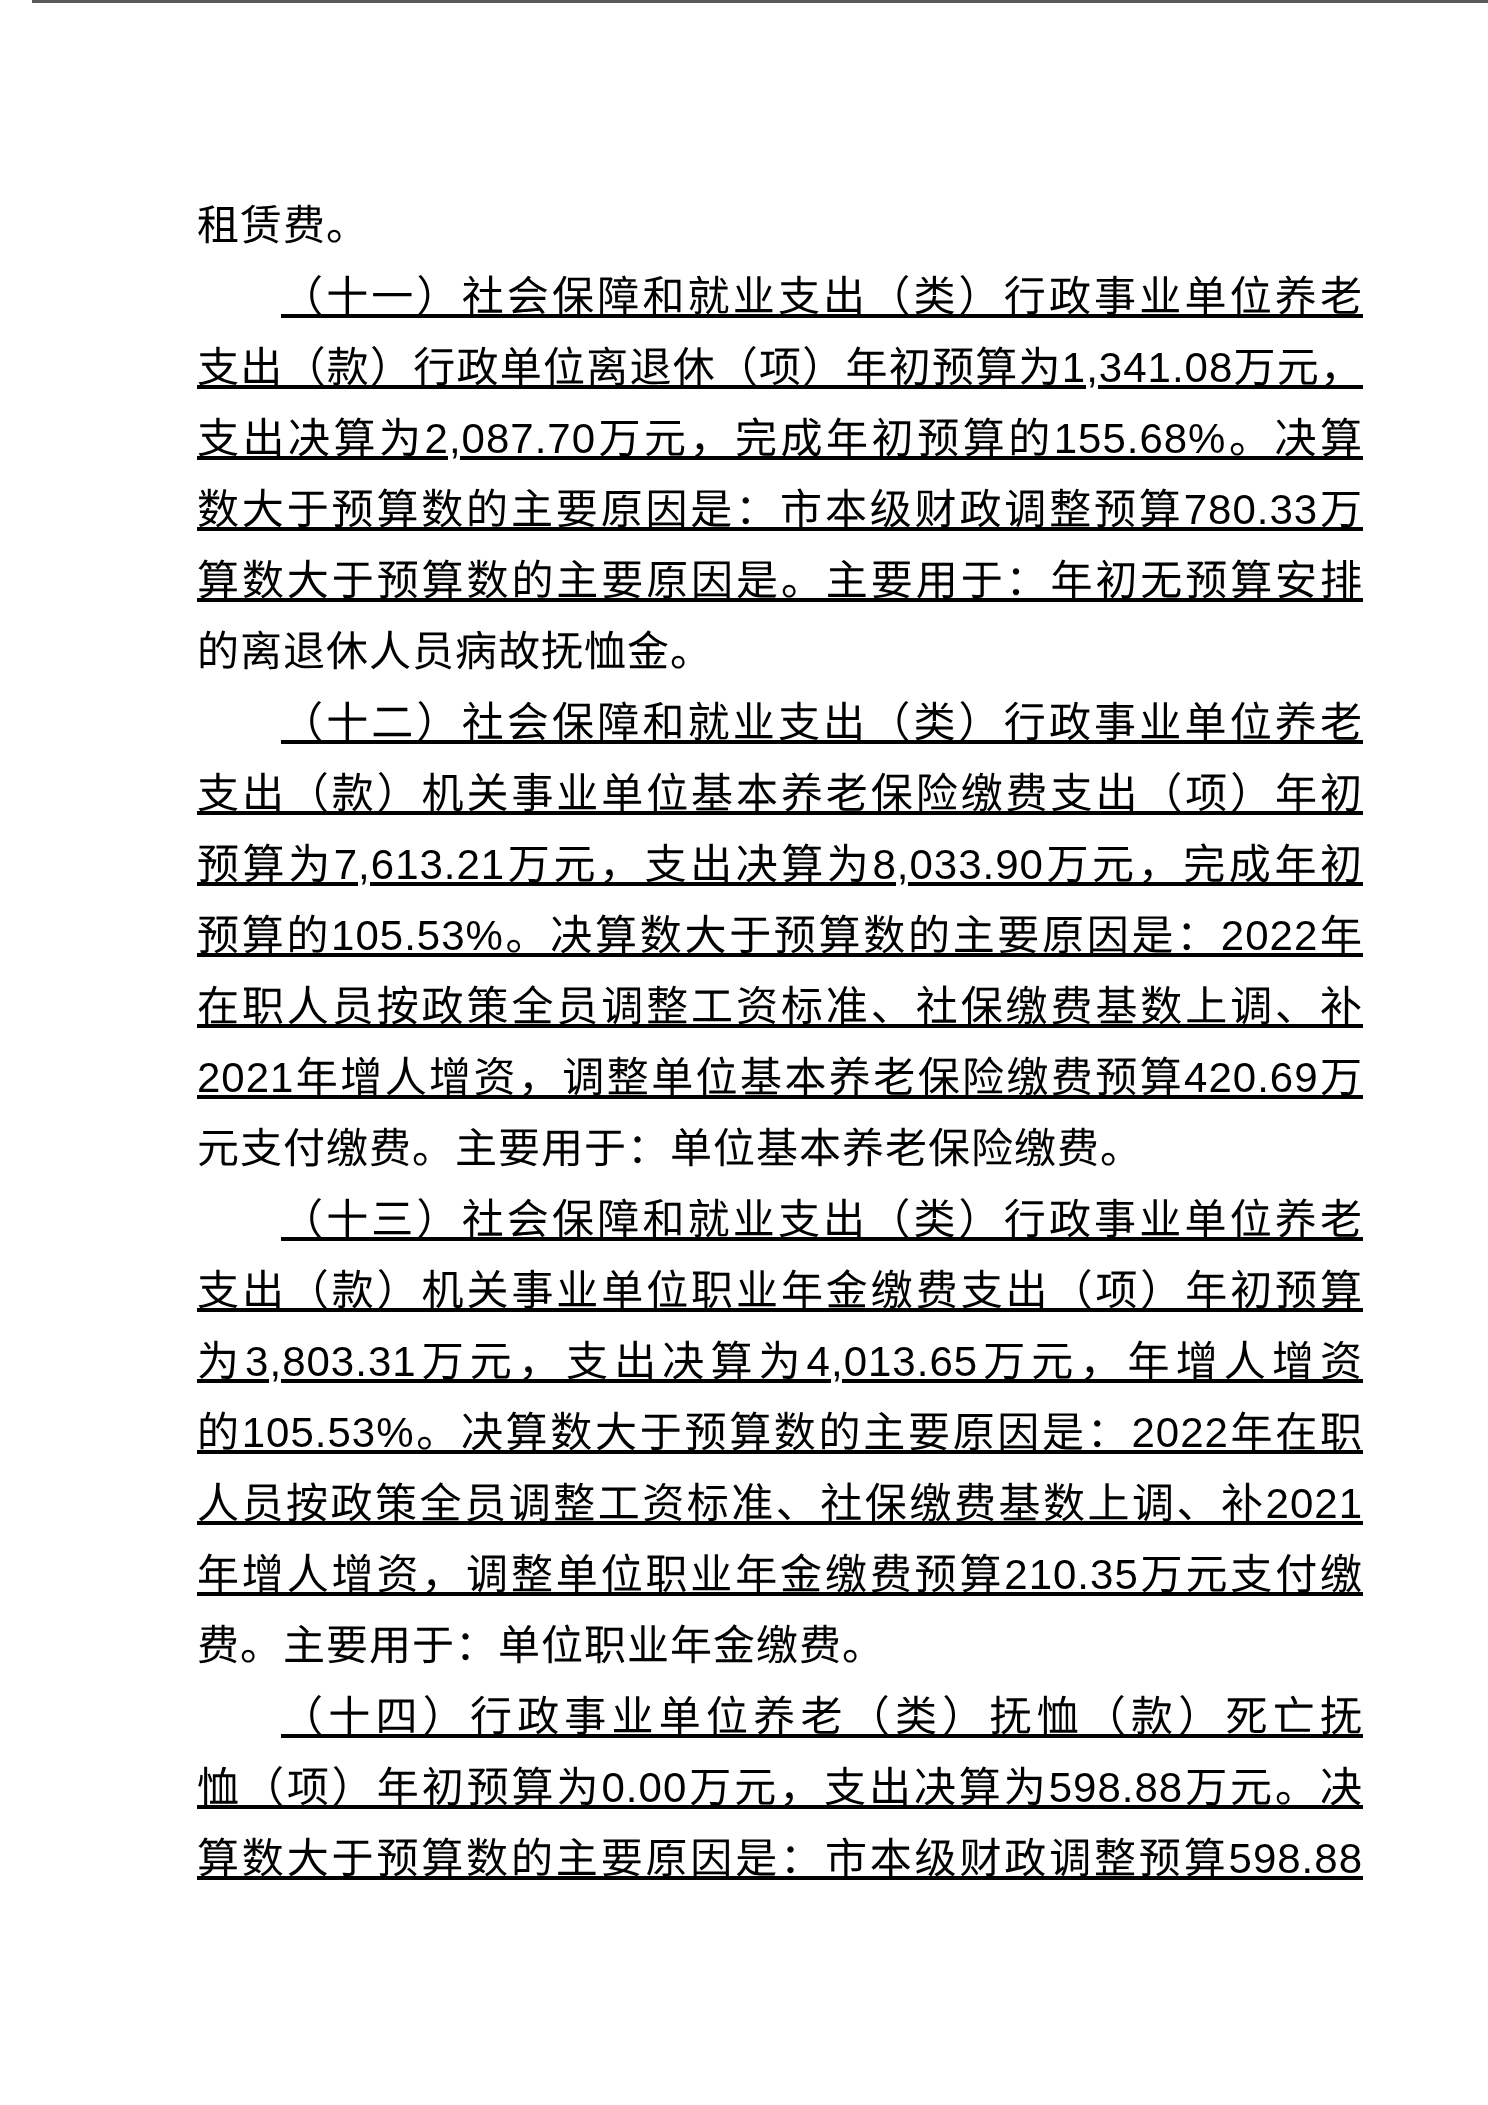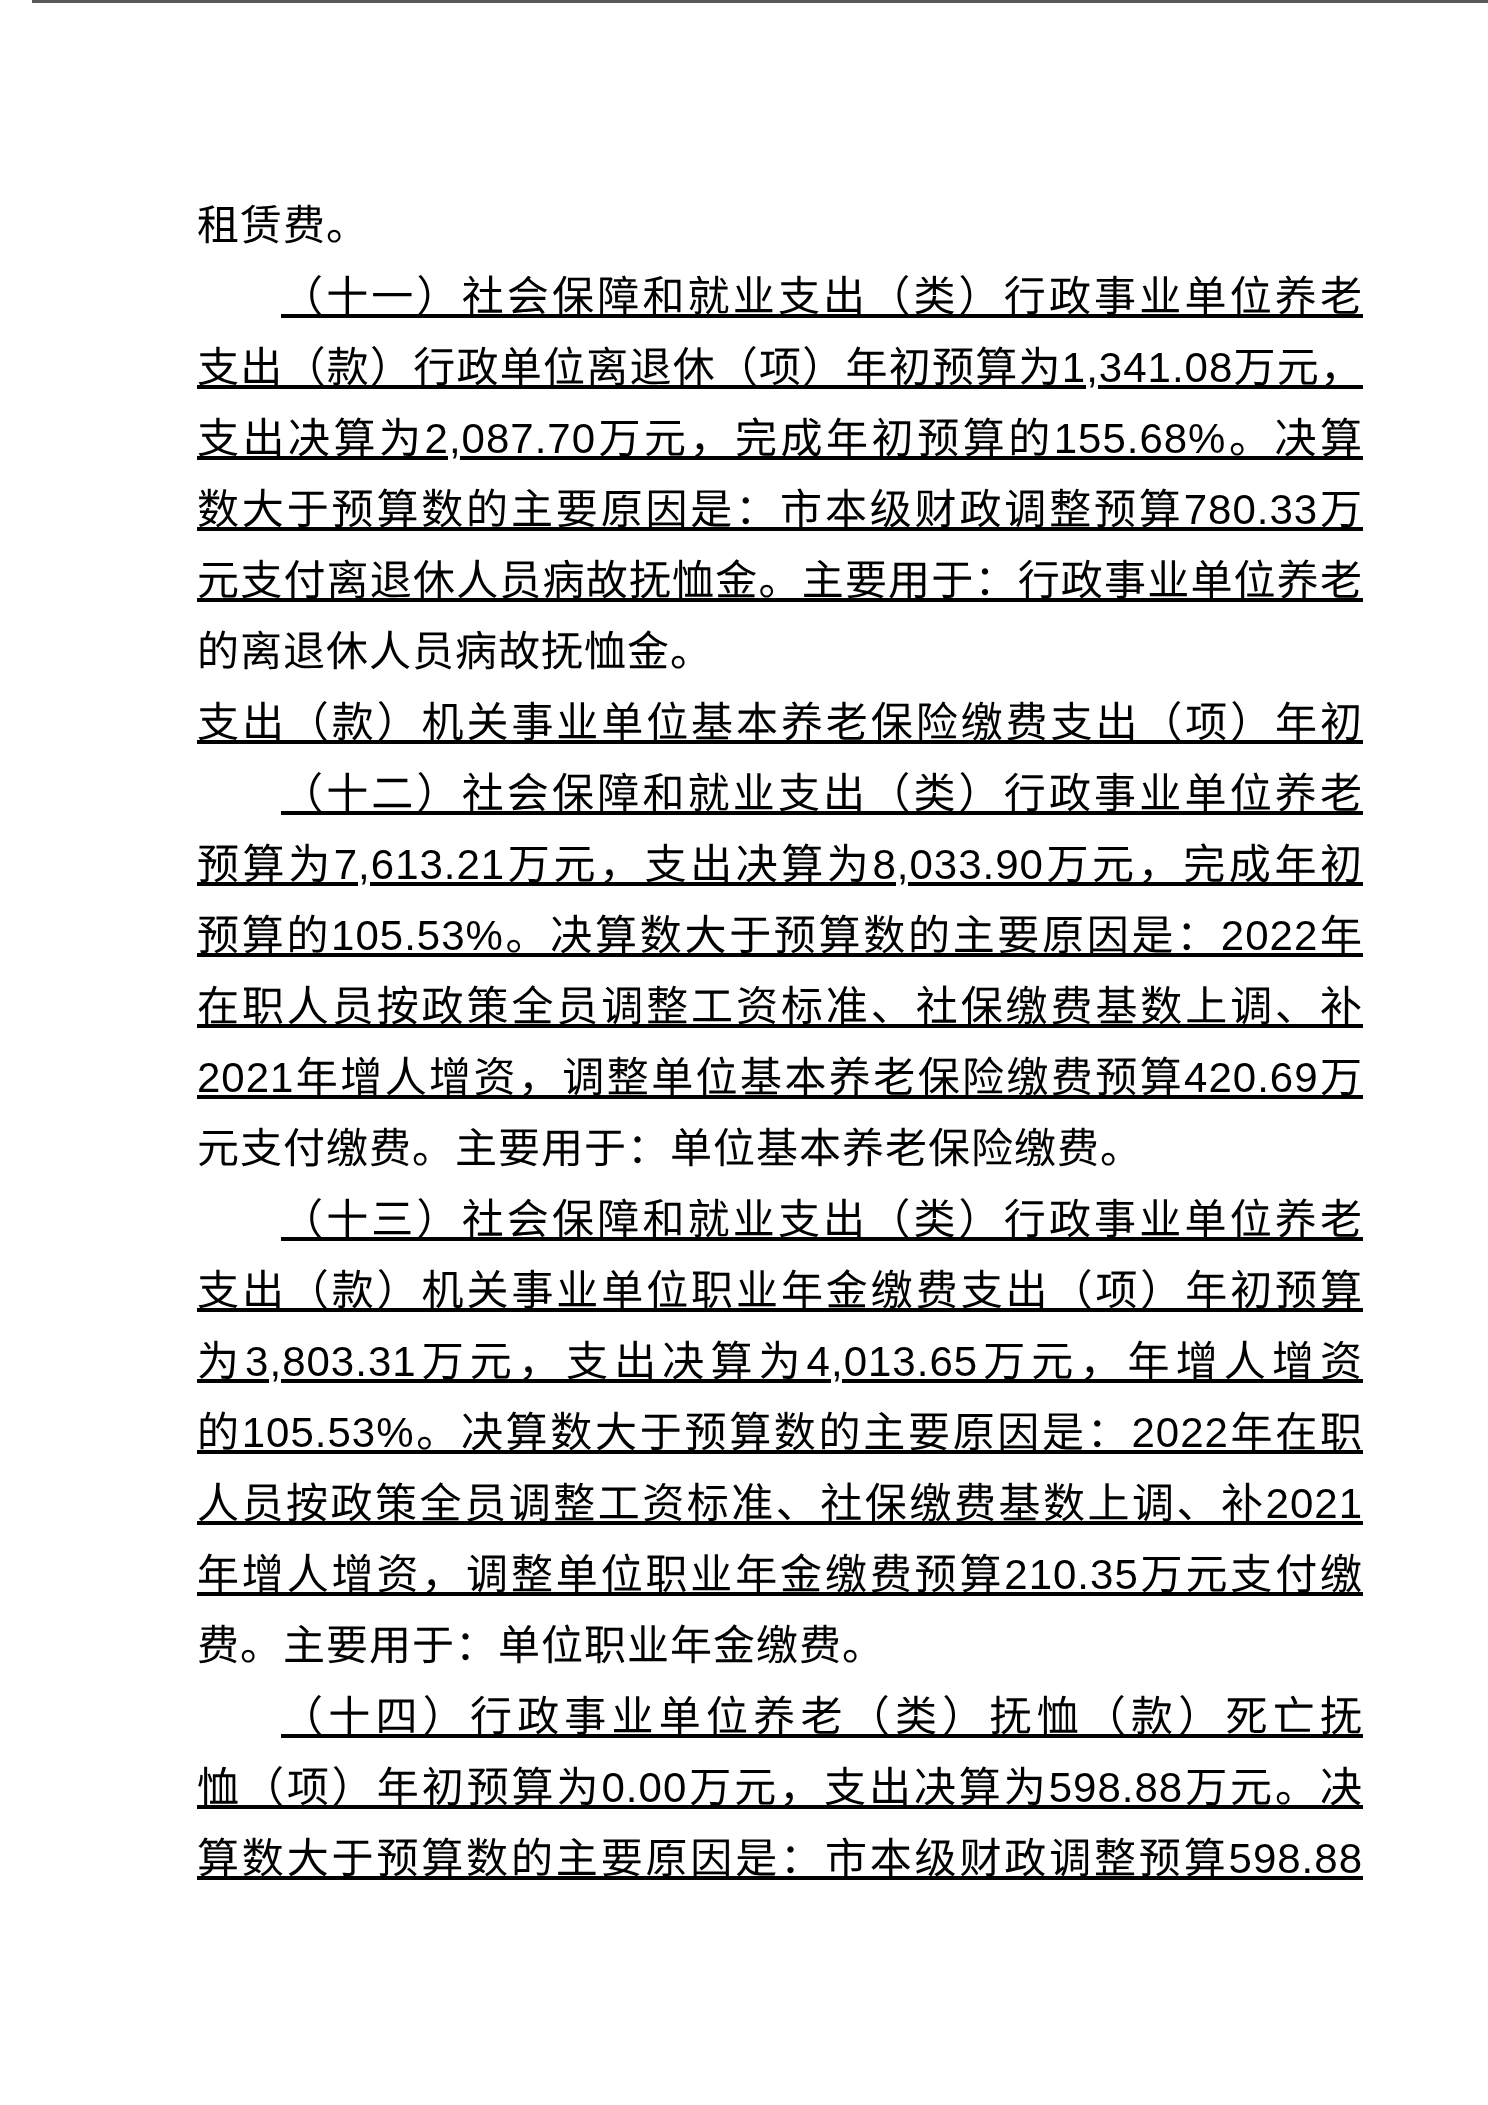--- a/index.html
+++ b/index.html
@@ -50,26 +50,26 @@
 <div class="page">
   <div class="content">
       <div class="paragraph">
         <div class="line">租赁费。</div>
       </div>
       <div class="paragraph">
         <div class="line justify indent">（十一）社会保障和就业支出（类）行政事业单位养老</div>
         <div class="line justify">支出（款）行政单位离退休（项）年初预算为1,341.08万元，</div>
         <div class="line justify">支出决算为2,087.70万元，完成年初预算的155.68%。决算</div>
         <div class="line justify">数大于预算数的主要原因是：市本级财政调整预算780.33万</div>
-        <div class="line justify">元支付离退休人员病故抚恤金。主要用于：行政事业单位养老</div>
+        <div class="line justify">算数大于预算数的主要原因是。主要用于：年初无预算安排</div>
         <div class="line">的离退休人员病故抚恤金。</div>
       </div>
       <div class="paragraph">
+        <div class="line justify indent">（十二）社会保障和就业支出（类）行政事业单位养老</div>
         <div class="line justify">支出（款）机关事业单位基本养老保险缴费支出（项）年初</div>
-        <div class="line justify indent">（十二）社会保障和就业支出（类）行政事业单位养老</div>
         <div class="line justify">预算为7,613.21万元，支出决算为8,033.90万元，完成年初</div>
         <div class="line justify">预算的105.53%。决算数大于预算数的主要原因是：2022年</div>
         <div class="line justify">在职人员按政策全员调整工资标准、社保缴费基数上调、补</div>
         <div class="line justify">2021年增人增资，调整单位基本养老保险缴费预算420.69万</div>
         <div class="line">元支付缴费。主要用于：单位基本养老保险缴费。</div>
       </div>
       <div class="paragraph">
         <div class="line justify indent">（十三）社会保障和就业支出（类）行政事业单位养老</div>
         <div class="line justify">支出（款）机关事业单位职业年金缴费支出（项）年初预算</div>
         <div class="line justify">为3,803.31万元，支出决算为4,013.65万元，年增人增资</div>

